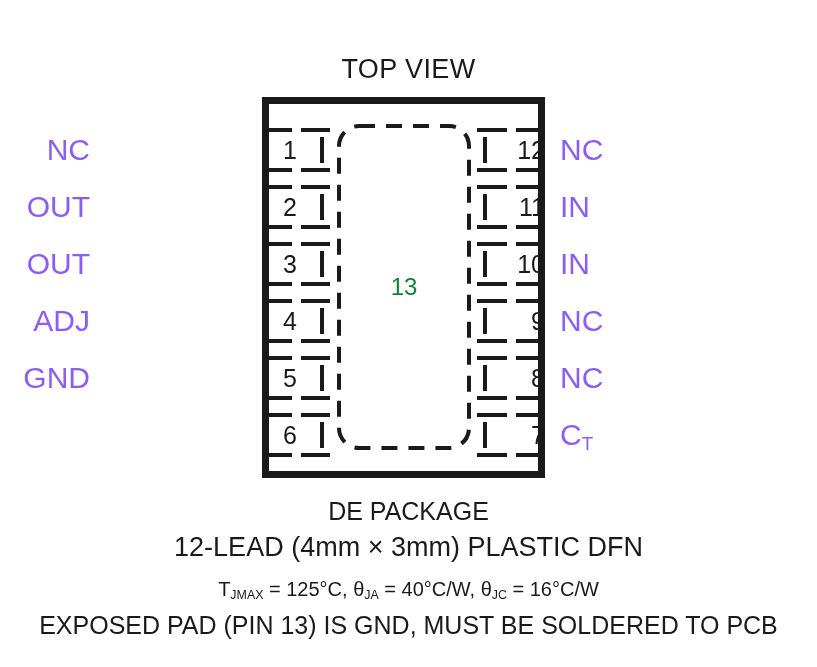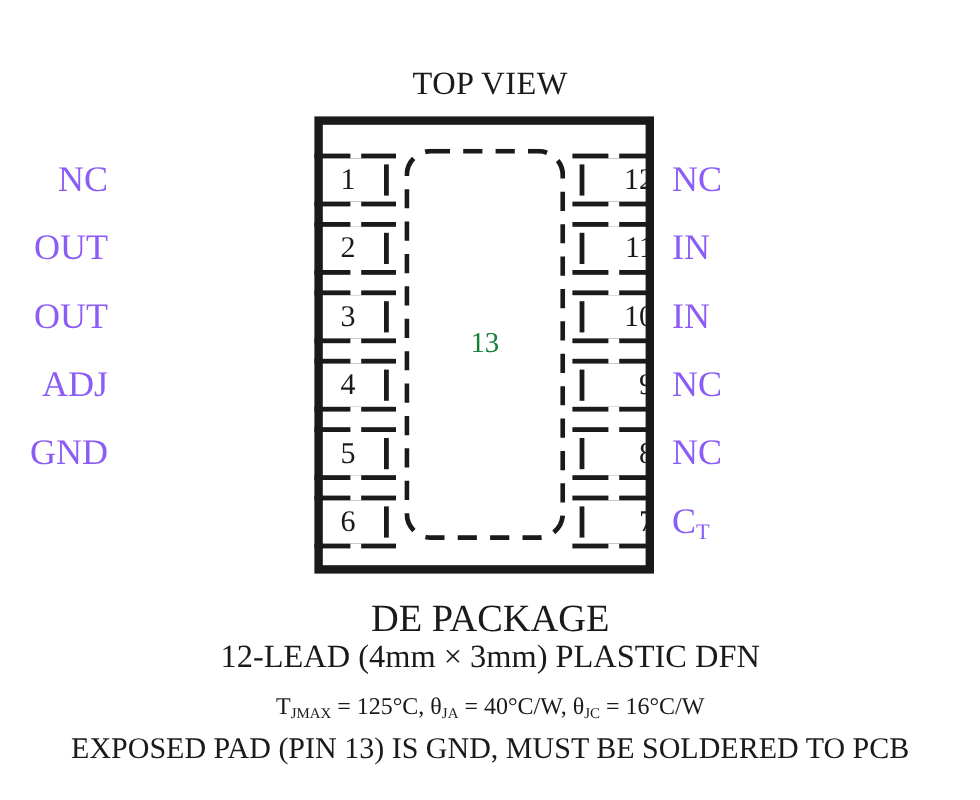--- a/index.html
+++ b/index.html
@@ -15,21 +15,20 @@
     font-family: "Liberation Sans", sans-serif;
     color: #1a1a1a;
     overflow: hidden;
   }
 
   #diagram-root {
     position: absolute;
     left: 0; top: 0;
     width: 659px;
     height: 667px;
-    font-family: Liberation Serif, serif;
   }
 
   .title-text {
     position: absolute;
     width: 817px;
     left: 0;
     text-align: center;
     font-size: 27px;
     letter-spacing: 0.4px;
     color: #1a1a1a;
@@ -148,21 +147,21 @@
 
   
   .caption {
     position: absolute;
     width: 817px;
     left: 0;
     text-align: center;
     color: #1a1a1a;
     white-space: nowrap;
   }
-  #caption-package-name { top: 497px; font-size: 32px; }
+  #caption-package-name { top: 497px; font-size: 25px; }
   #caption-package-desc { top: 532px; font-size: 27px; }
   #caption-thermal      { top: 578px; font-size: 20px; }
   #caption-note         { top: 611px; font-size: 25px; }
 </style>
 </head>
 <body>
 
 <div id="diagram-root">
 
   <div class="title-text" id="top-view-title">TOP VIEW</div>

